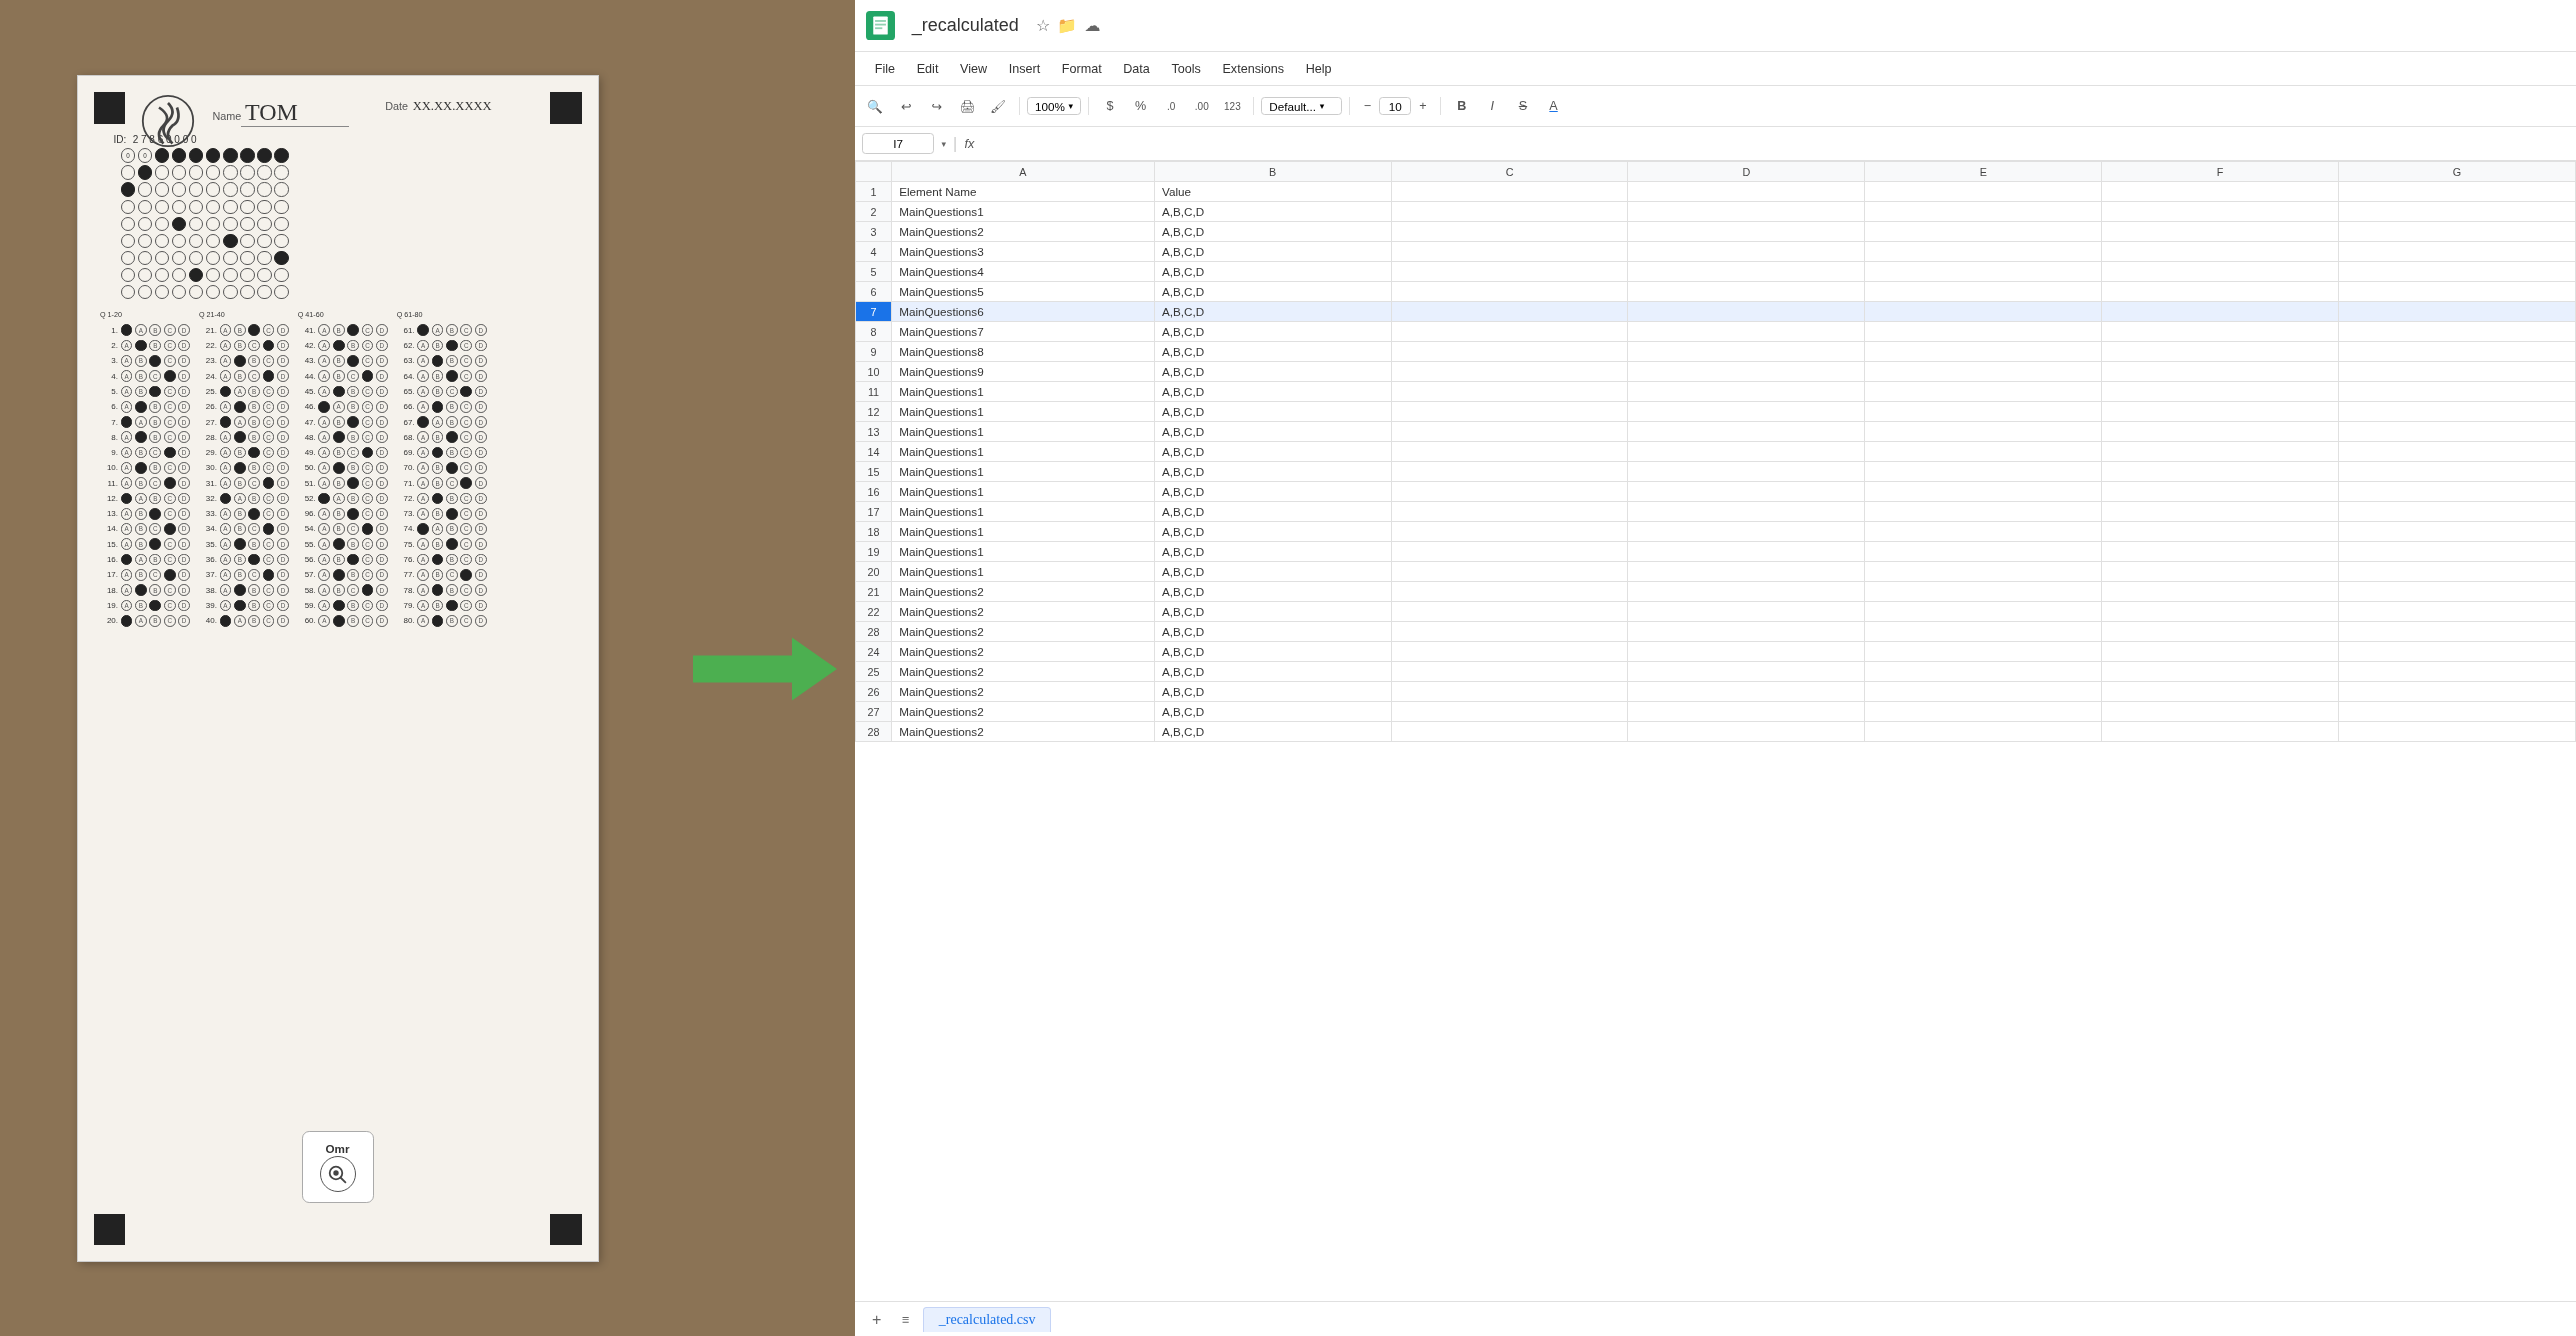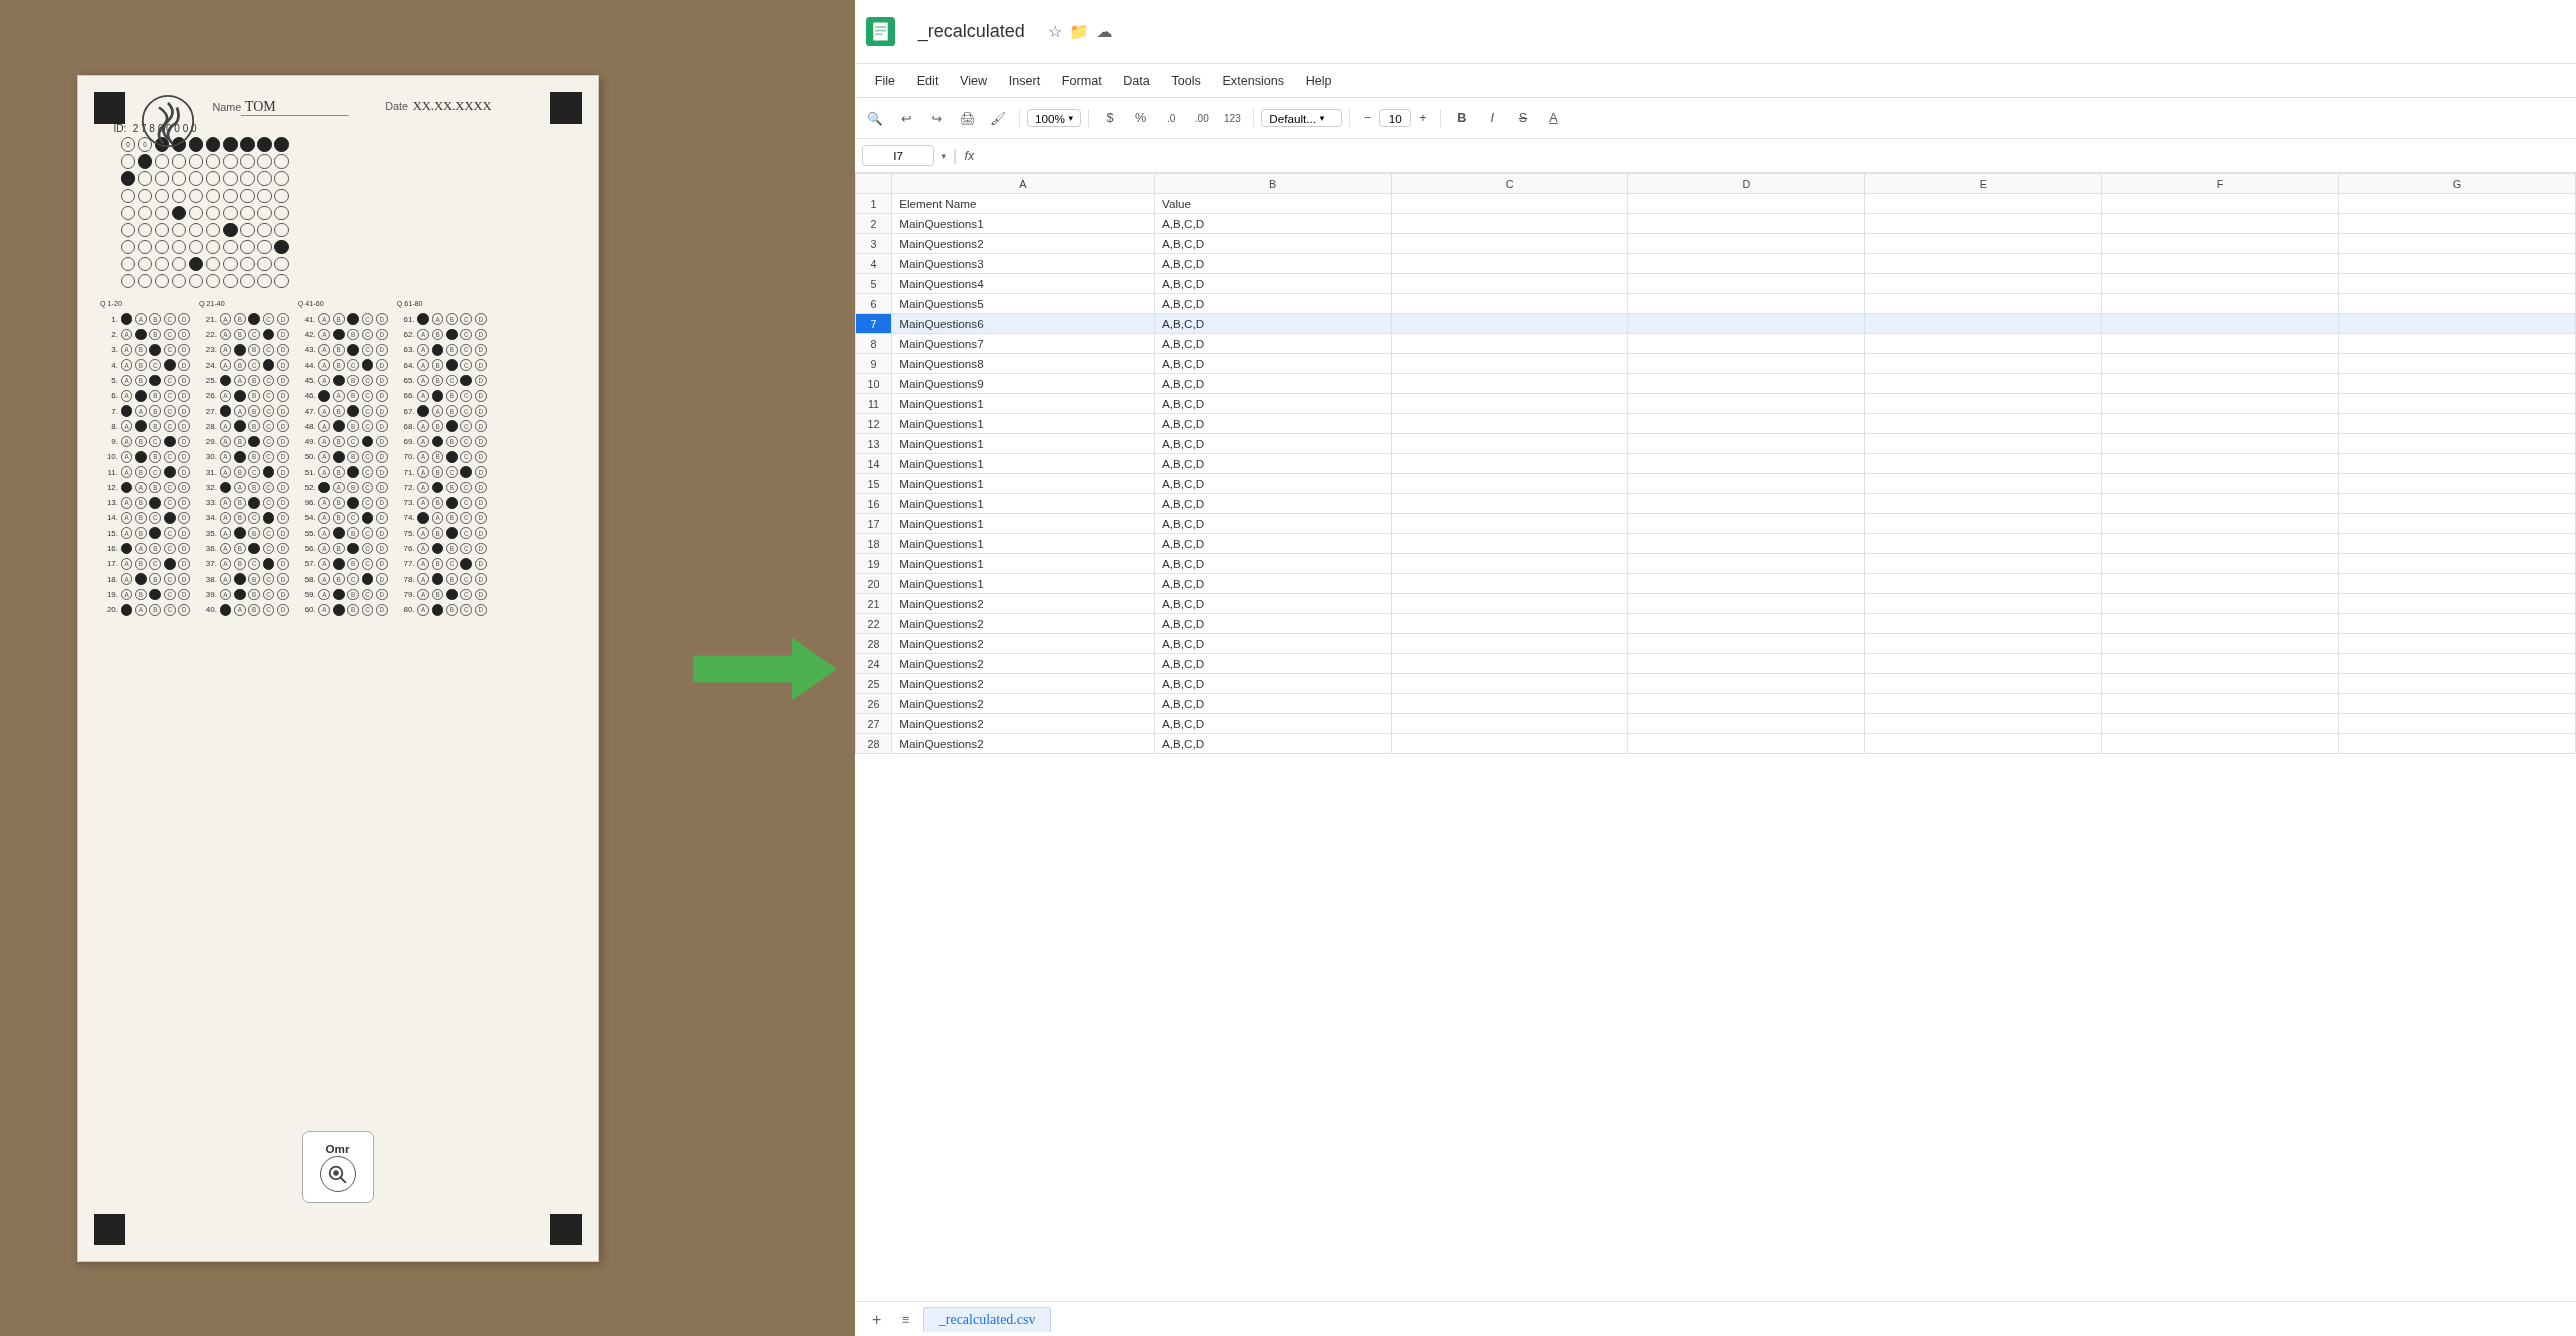--- a/index.html
+++ b/index.html
@@ -47,21 +47,21 @@
     .sheet-logo {
       position: absolute;
       top: 18px;
       left: 63px;
       width: 54px;
       height: 54px;
     }
 
     .handwritten {
       font-family: 'Brush Script MT', cursive;
-      font-size: 14px;
+      font-size: 24px;
       color: #333;
     }
 
     .bubble-grid {
       display: flex;
       flex-direction: column;
       gap: 2.7px;
       margin-top: 4.5px;
     }
 
@@ -156,26 +156,26 @@
     #right-panel {
       flex: 1;
       height: 1337px;
       background: #fff;
       display: flex;
       flex-direction: column;
     }
 
     
     .title-bar {
-      height: 64px;
+      height: 52px;
       background: #fff;
       display: flex;
       align-items: center;
       padding: 0 10.8px;
-      gap: 23px;
+      gap: 17px;
       border-bottom: 0.9px solid #e0e0e0;
     }
 
     .file-title {
       font-size: 18px;
       color: #333;
       font-weight: 400;
     }
 
     .title-icons {

